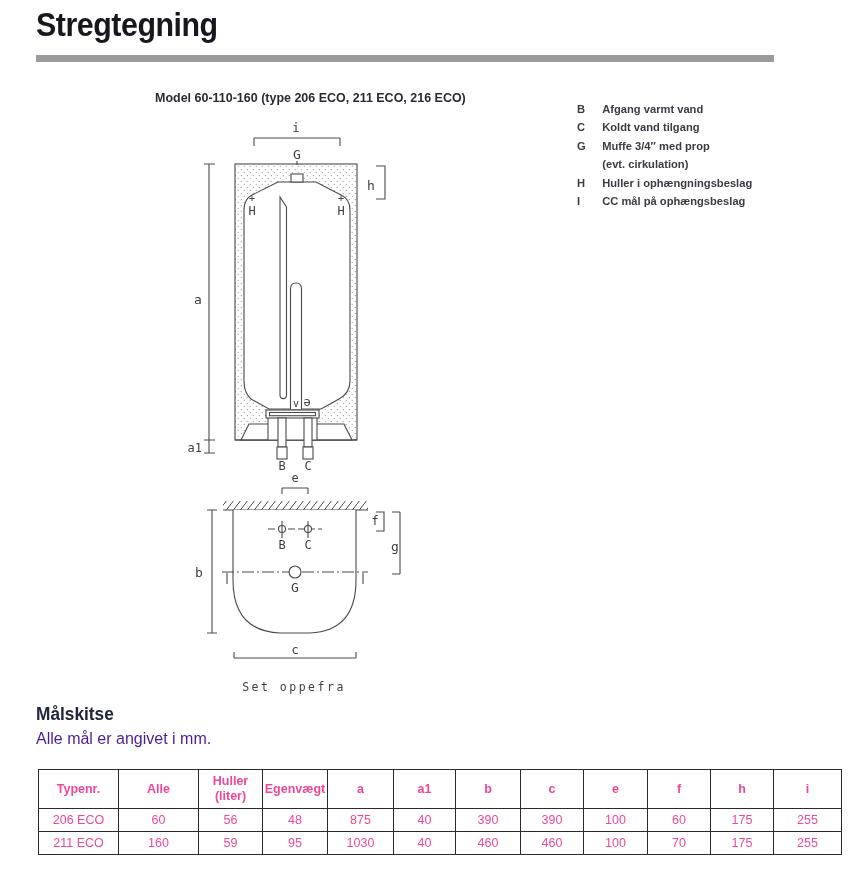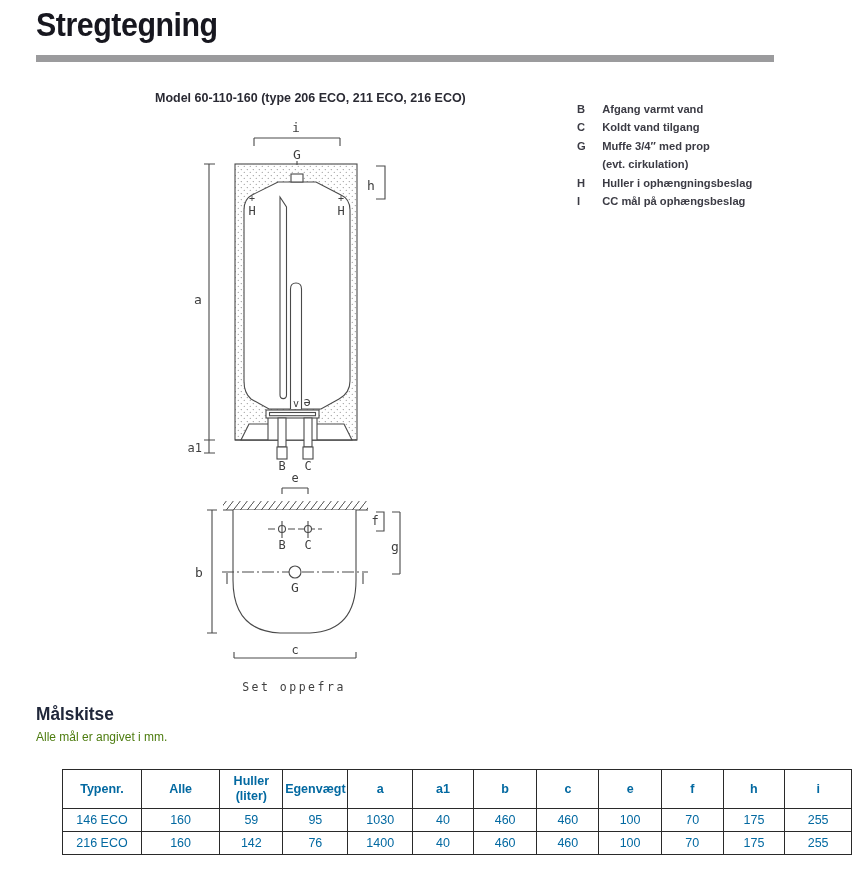--- a/index.html
+++ b/index.html
@@ -22,24 +22,24 @@
   .legend .lrow{display:grid;grid-template-columns:26px auto;line-height:18.4px;white-space:nowrap;}
   .drawing-svg{left:0;top:0;}
   .dlabel{font-family:"DejaVu Sans Mono",monospace;fill:#3f3f3f;font-size:12px;}
   .dlabel.big{font-size:13px;}
   .dlabel.small{font-size:10px;}
   .dcaption{font-family:"DejaVu Sans Mono",monospace;fill:#3f3f3f;font-size:11.5px;letter-spacing:2.5px;}
   .dim-heading{
     left:36px;top:704px;font-size:18px;font-weight:600;color:#20273a;
     transform:scaleX(.96);transform-origin:left top;white-space:nowrap;
   }
-  .dim-note{left:36px;top:730px;font-size:12px;color:#4d7c0f;white-space:nowrap;}
+  .dim-note{left:36px;top:730px;font-size:16px;color:#4c1d95;white-space:nowrap;}
   table.dims{
     left:38px;top:769px;border-collapse:collapse;table-layout:fixed;
-    font-size:12.5px;color:#0369a1;position:absolute;margin-left:24px;
+    font-size:12.5px;color:#ec4899;position:absolute;
   }
   table.dims th,table.dims td{
     border:1px solid #2a2a2a;text-align:center;vertical-align:middle;padding:0;
   }
   table.dims th{font-weight:600;white-space:pre-line;height:38px;line-height:15px;}
   table.dims td{height:22px;font-weight:400;}
 </style>
 </head>
 <body>
 
@@ -203,41 +203,41 @@
         <th>b</th>
         <th>c</th>
         <th>e</th>
         <th>f</th>
         <th>h</th>
         <th>i</th>
       </tr>
     </thead>
   <tbody>
       <tr>
-        <td>146 ECO</td>
+        <td>206 ECO</td>
+        <td>60</td>
+        <td>56</td>
+        <td>48</td>
+        <td>875</td>
+        <td>40</td>
+        <td>390</td>
+        <td>390</td>
+        <td>100</td>
+        <td>60</td>
+        <td>175</td>
+        <td>255</td>
+      </tr>
+      <tr>
+        <td>211 ECO</td>
         <td>160</td>
         <td>59</td>
         <td>95</td>
         <td>1030</td>
         <td>40</td>
         <td>460</td>
         <td>460</td>
         <td>100</td>
         <td>70</td>
         <td>175</td>
         <td>255</td>
       </tr>
-      <tr>
-        <td>216 ECO</td>
-        <td>160</td>
-        <td>142</td>
-        <td>76</td>
-        <td>1400</td>
-        <td>40</td>
-        <td>460</td>
-        <td>460</td>
-        <td>100</td>
-        <td>70</td>
-        <td>175</td>
-        <td>255</td>
-      </tr>
     </tbody>
 </table>
 
 </body></html>

